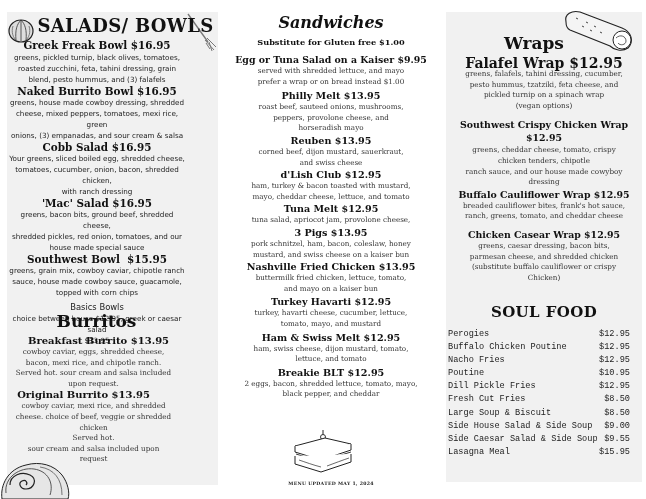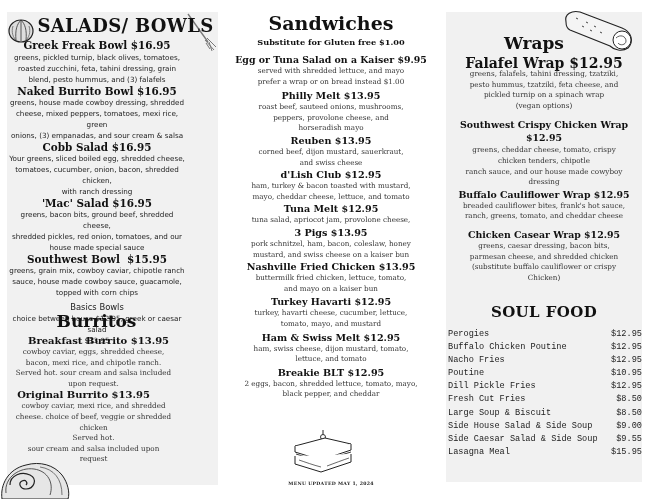--- a/index.html
+++ b/index.html
@@ -8,21 +8,21 @@
     color: #1a1a1a;
   }
   .panel { position: absolute; background: #f1f1f1; }
   .left { left: 7px; top: 12px; width: 211px; height: 473px; }
   .right { left: 446px; top: 12px; width: 196px; height: 470px; }
   .col { position: absolute; text-align: center; }
   .h1 { font-family: "DejaVu Serif", serif; font-weight: bold; color: #111; }
   .iname { font-family: "DejaVu Serif", serif; font-weight: bold; font-size: 9.6px; line-height: 12px; color: #111; white-space: nowrap; }
   .desc-sans { font-family: "DejaVu Sans", sans-serif; font-size: 7.2px; line-height: 11px; color: #222; }
   .desc-serif { font-family: "DejaVu Serif", serif; font-size: 7.2px; line-height: 10.6px; color: #333; }
-  .soul-row { display: flex; justify-content: space-between; font-family: "Liberation Mono", monospace; font-size: 8.6px; line-height: 13.1px; color: #222; padding: 0 0 0 2px; white-space: nowrap; }
+  .soul-row { display: flex; justify-content: space-between; font-family: "Liberation Mono", monospace; font-size: 8.6px; line-height: 13.1px; color: #222; padding: 0 12px 0 2px; white-space: nowrap; }
   .footer-note { position: absolute; left: 221px; width: 220px; top: 481px; text-align: center;
     font-family: "DejaVu Serif", serif; font-weight: bold; font-size: 4.6px; letter-spacing: 0.3px; color: #222; }
   svg { position: absolute; }
 </style>
 </head>
 <body>
 
 <div class="panel left"></div>
 <div class="panel right"></div>
 
@@ -99,21 +99,21 @@
 </div>
 
 <svg style="left:0px;top:455px" width="72" height="44" viewBox="0 0 72 44">
   <path d="M2 44 C0 30 8 14 26 10 C40 6 54 10 62 20 C68 28 70 38 68 44 Z" fill="#e6e6e6" stroke="#222" stroke-width="1"></path>
   <path d="M10 30 C10 20 22 16 30 20 C38 24 34 34 26 34 C20 34 18 28 22 26 C26 24 28 28 26 30" stroke="#222" stroke-width="1.2" fill="none"></path>
   <path d="M6 38 C4 22 20 12 34 14 C48 16 54 28 50 40" stroke="#444" stroke-width="0.9" fill="none"></path>
   <path d="M40 12 C54 14 62 24 62 40" stroke="#555" stroke-width="0.8" fill="none"></path>
 </svg>
 
 <div class="col" style="left:221px;top:11px;width:220px;">
-  <div class="h1" style="font-size:19px;line-height:24px;">Sandwiches</div>
+  <div class="h1" style="font-size:16px;line-height:24px;font-style:italic;">Sandwiches</div>
   <div class="iname" style="font-size:8.2px;line-height:14px;">Substitute for Gluten free $1.00</div>
 
   <div style="margin-top:5px;">
     <div class="iname" style="font-size:9.4px;">Egg or Tuna Salad on a Kaiser $9.95</div>
     <div class="desc-serif">served with shredded lettuce, and mayo</div>
     <div class="desc-serif">prefer a wrap or on bread instead $1.00</div>
   </div>
   <div style="margin-top:3px;">
     <div class="iname">Philly Melt $13.95</div>
     <div class="desc-serif">roast beef, sauteed onions, mushrooms,</div>
@@ -177,21 +177,21 @@
   <path d="M6 14 C4 6 12 2 20 4 L62 20 C72 24 74 34 68 40 C62 44 54 42 50 38 L10 22 C6 20 6 17 6 14 Z" fill="#f4f4f4" stroke="#222" stroke-width="1.1"></path>
   <ellipse cx="62" cy="32" rx="9" ry="9" fill="#fff" stroke="#222" stroke-width="1"></ellipse>
   <path d="M56 30 C60 26 66 28 66 33 C66 37 60 38 58 35" stroke="#333" stroke-width="0.8" fill="none"></path>
   <path d="M16 10 l2 1 M26 14 l2 1 M34 18 l2 1 M22 18 l2 1 M40 24 l2 1 M30 22 l2 1" stroke="#444" stroke-width="1"></path>
 </svg>
 
 <div class="col" style="left:446px;top:33px;width:196px;">
   <div class="h1" style="font-size:17px;line-height:20px;margin-right:20px;">Wraps</div>
   <div style="margin-top:4px;">
     <div class="iname" style="font-size:14px;line-height:12px;">Falafel Wrap $12.95</div>
-    <div class="desc-serif">greens, falafels, tahini dressing, tzatziki,</div>
+    <div class="desc-serif">greens, falafels, tahini dressing, cucumber,</div>
     <div class="desc-serif">pesto hummus, tzatziki, feta cheese, and</div>
     <div class="desc-serif">pickled turnip on a spinach wrap</div>
     <div class="desc-serif">(vegan options)</div>
   </div>
   <div style="margin-top:8px;">
     <div class="iname" style="font-size:9.4px;line-height:12px;">Southwest Crispy Chicken Wrap</div>
     <div class="iname" style="font-size:9.4px;line-height:14px;">$12.95</div>
     <div class="desc-serif">greens, cheddar cheese, tomato, crispy</div>
     <div class="desc-serif">chicken tenders, chipotle</div>
     <div class="desc-serif">ranch sauce, and our house made cowyboy</div>

